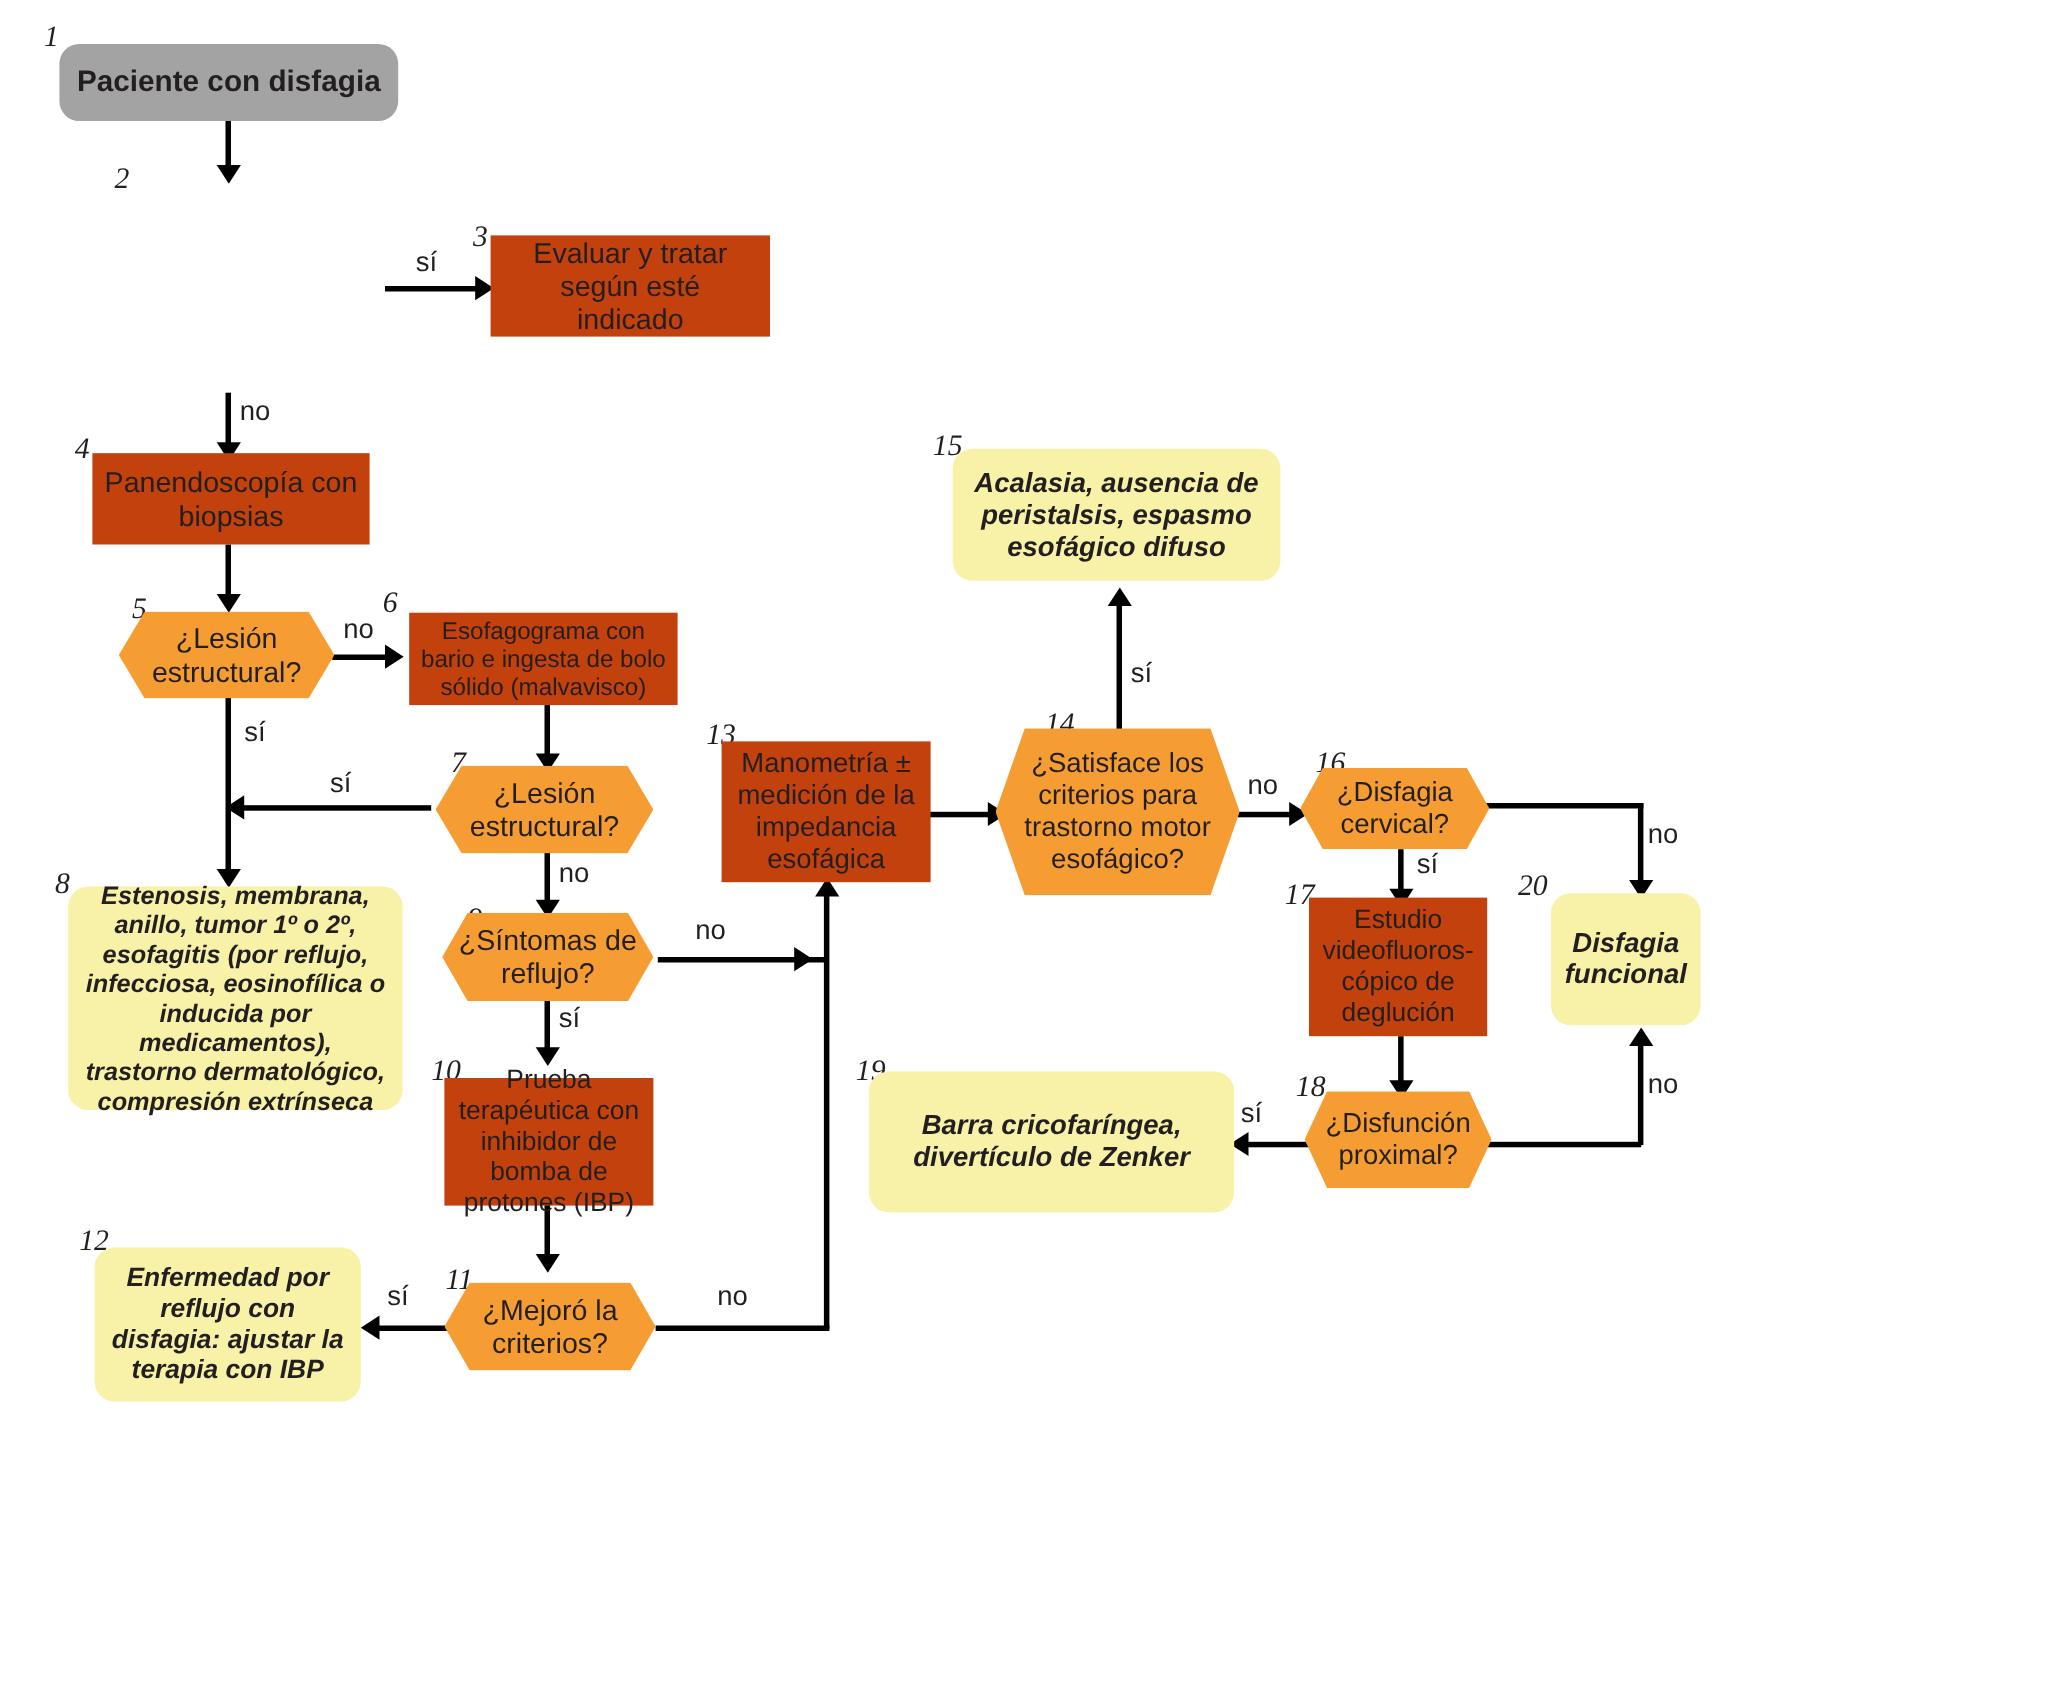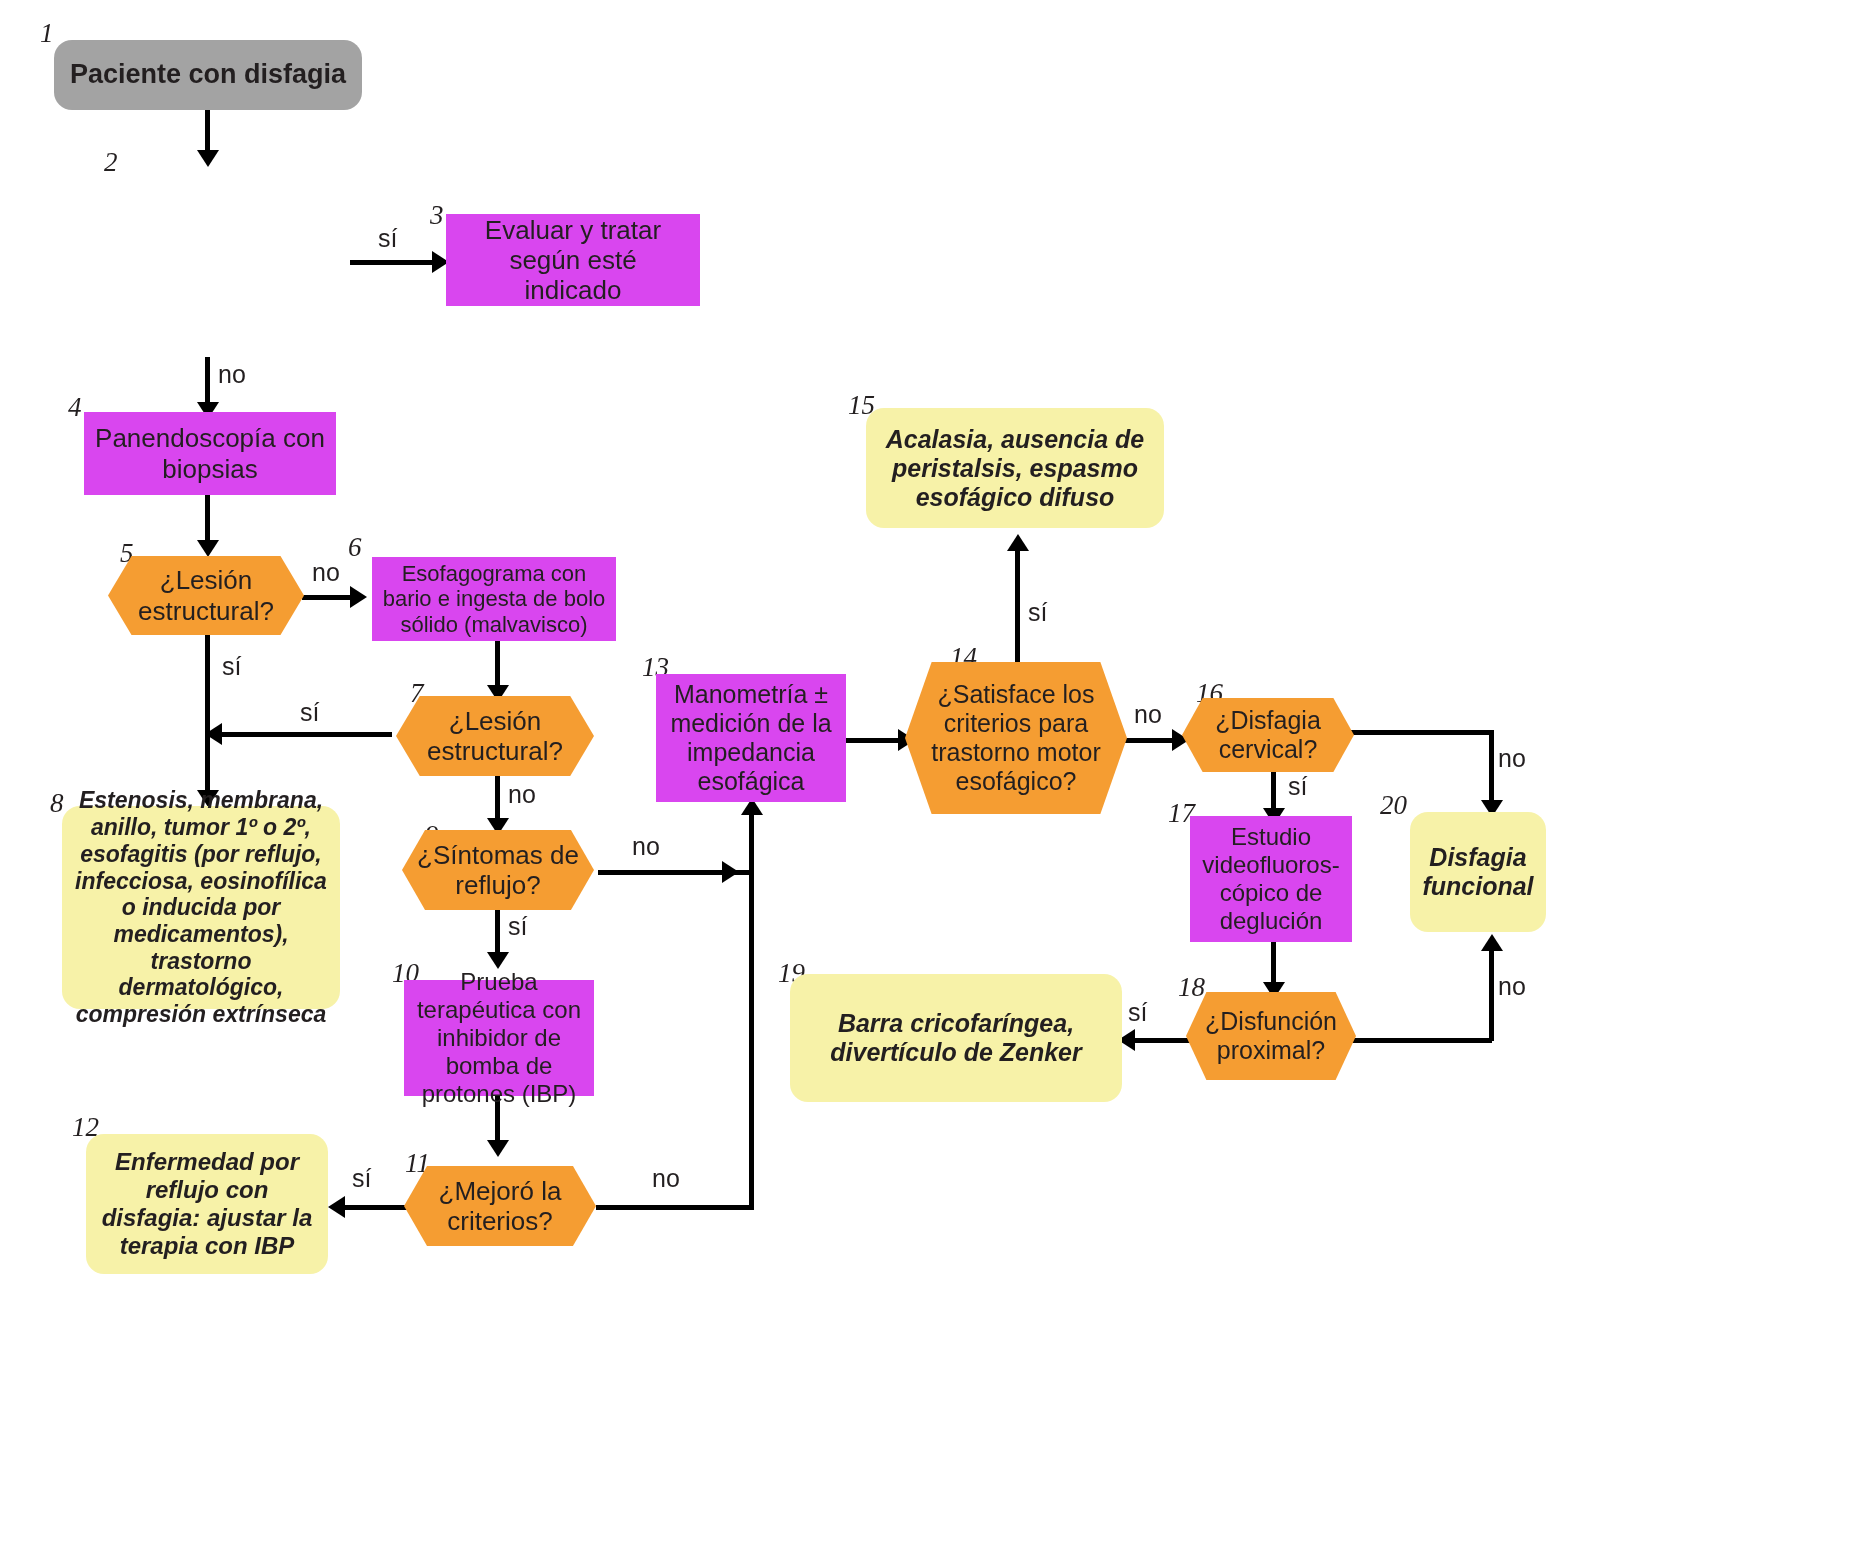--- a/index.html
+++ b/index.html
@@ -9,21 +9,21 @@
   .node{position:absolute;box-sizing:border-box;display:flex;align-items:center;
         justify-content:center;text-align:center;color:#231f20;line-height:1.16;}
 
   
   .rect{border-radius:0;}
   .round{border-radius:18px;}
   .hex{clip-path:polygon(12% 0,88% 0,100% 50%,88% 100%,12% 100%,0 50%);}
 
   
   .c-pink {background:#a3a3a3;}
-  .c-blue {background:#d946ef;}
+  .c-blue {background:#c2410c;}
   .c-orange{background:#f59d32;}
   .c-yellow{background:#f7f2a8;}
 
   .italic{font-style:italic;font-weight:bold;}
   .bold{font-weight:bold;}
 
   
   .num{position:absolute;font-style:italic;font-size:27px;color:#231f20;
        font-family:"Liberation Serif","DejaVu Serif",serif;}
 
@@ -169,21 +169,21 @@
   </div>
 
   <div class="node rect c-blue" style="left:372px; top:557px; width:244px; height:84px; font-size:22px; padding:0 8px;">
     <span>Esofagograma con bario e ingesta de bolo sólido (malvavisco)</span>
   </div>
 
   <div class="node hex c-orange" style="left:396px; top:696px; width:198px; height:80px; font-size:26px; padding:0 14px;">
     <span>¿Lesión estructural?</span>
   </div>
 
-  <div class="node round c-yellow italic" style="left:62px; top:806px; width:278px; height:203px; font-size:23px; padding:0 12px;">
+  <div class="node round c-yellow italic" style="left:62px; top:806px; width:304px; height:203px; font-size:23px; padding:0 12px;">
     <span>Estenosis, membrana, anillo, tumor 1º o 2º, esofagitis (por reflujo, infecciosa, eosinofílica o inducida por medicamentos), trastorno dermatológico, compresión extrínseca</span>
   </div>
 
   <div class="node hex c-orange" style="left:402px; top:830px; width:192px; height:80px; font-size:26px; padding:0 12px;">
     <span>¿Síntomas de reflujo?</span>
   </div>
 
   <div class="node rect c-blue" style="left:404px; top:980px; width:190px; height:116px; font-size:24px; padding:0 6px;">
     <span>Prueba terapéutica con inhibidor de bomba de protones (IBP)</span>
   </div>

